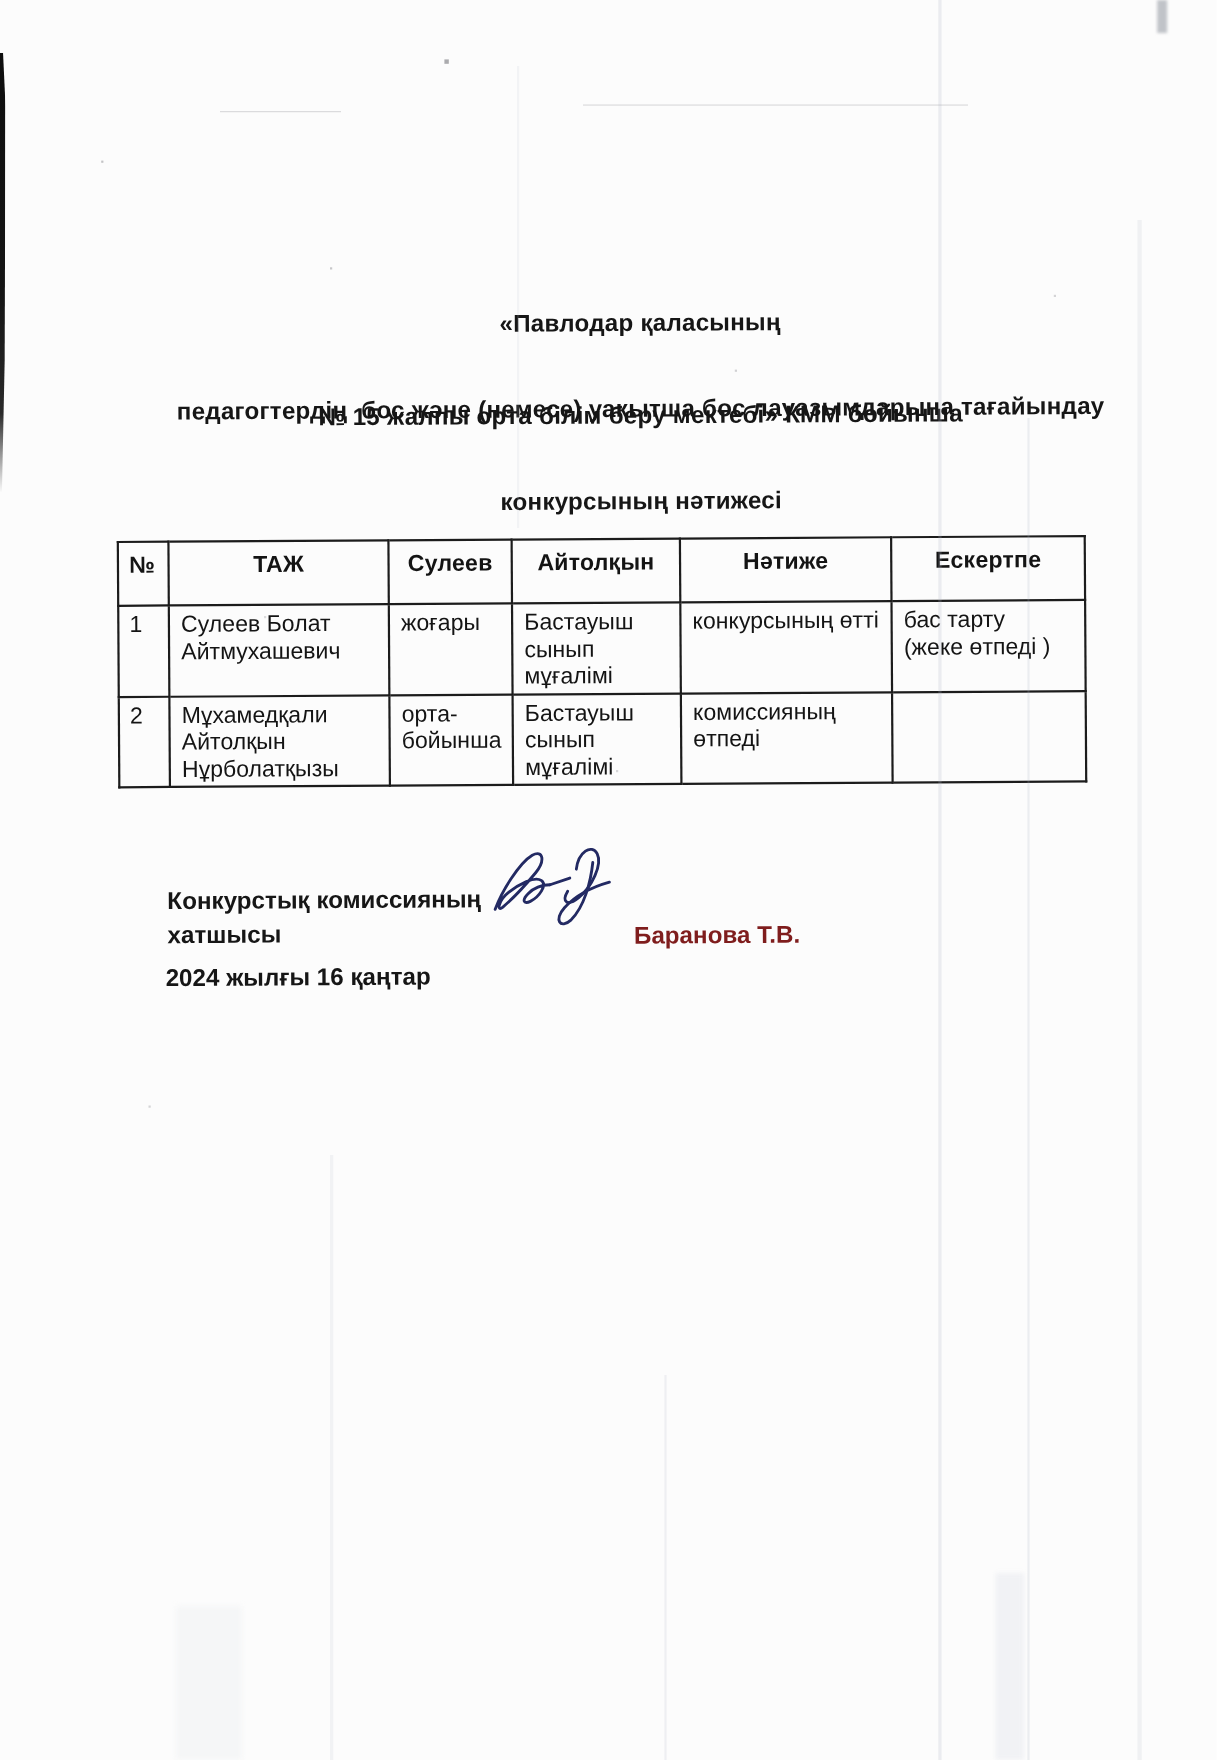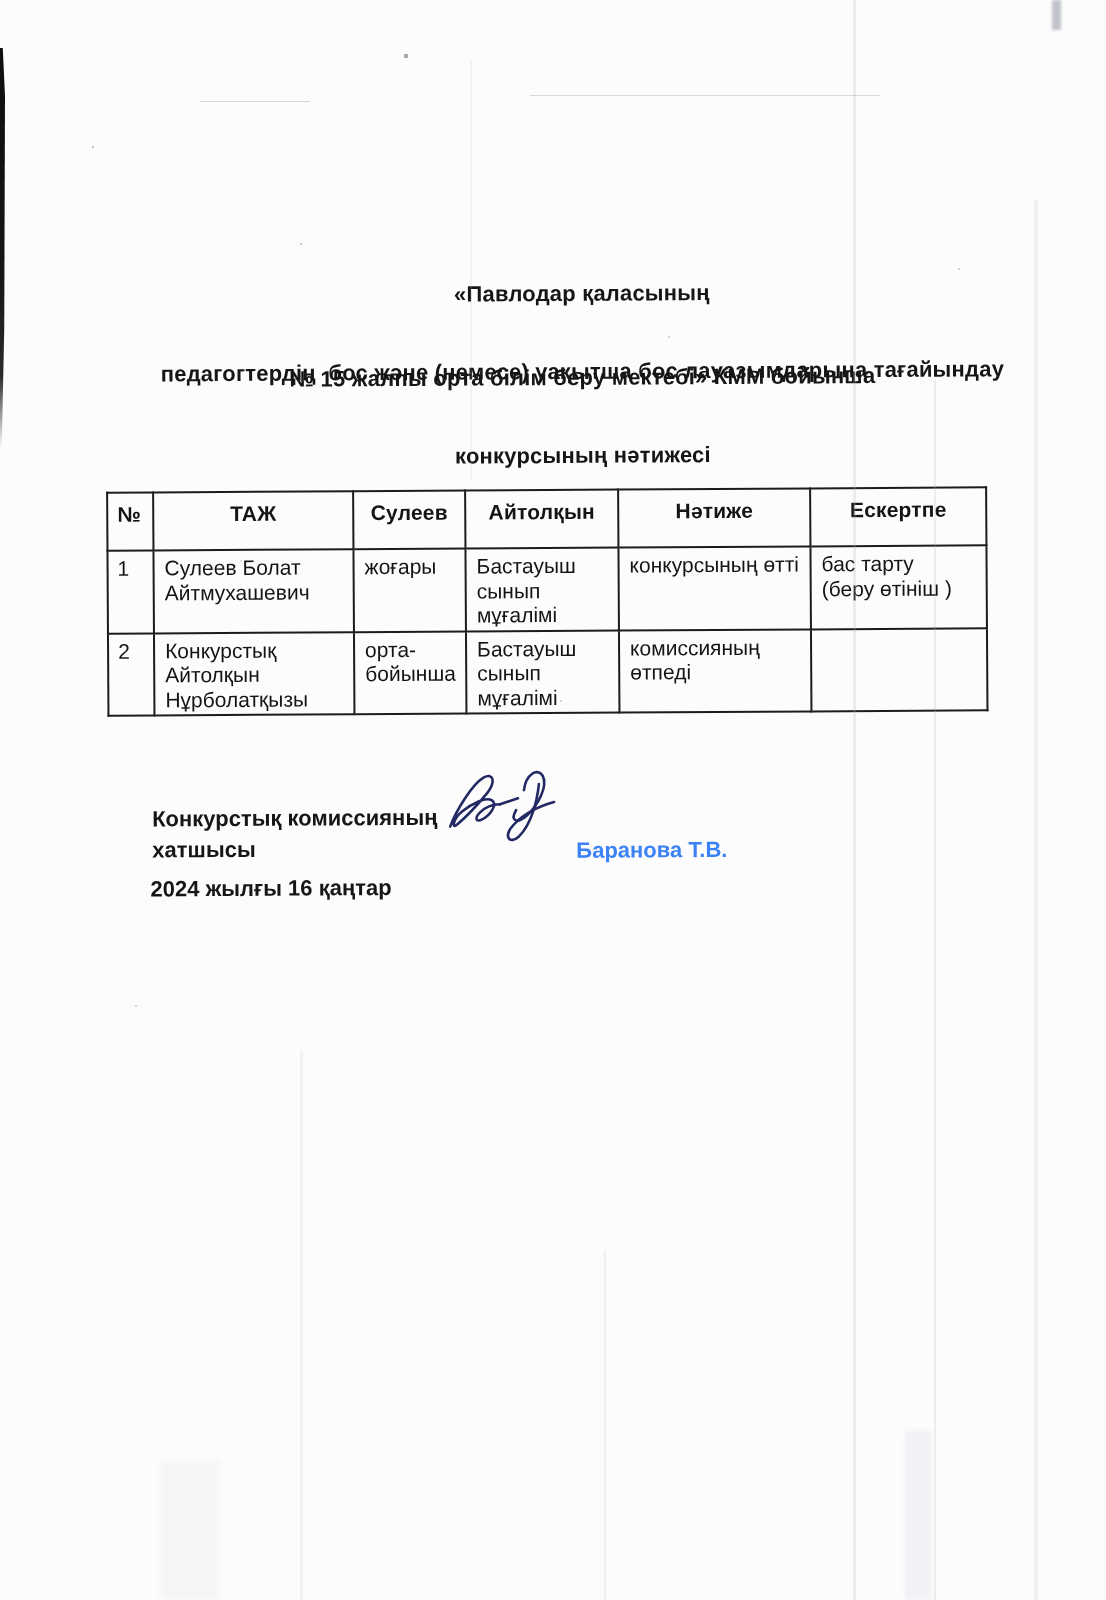--- a/index.html
+++ b/index.html
@@ -85,21 +85,21 @@
     line-height:31px;
     color:#161616;
     white-space:pre-line;
   }
   .sig-name{
     position:absolute;
     left:576px;
     top:838px;
     font-weight:bold;
     font-size:22px;
-    color:#3b82f6;
+    color:#7f1d1d;
   }
   .sig-date{
     position:absolute;
     left:150px;
     top:874px;
     font-weight:bold;
     font-size:22px;
     color:#161616;
   }
   .signature-svg{
@@ -195,25 +195,25 @@
       <tr>
         <td class="num">1</td>
         <td>Сулеев Болат
 Айтмухашевич</td>
         <td>жоғары</td>
         <td>Бастауыш
 сынып
 мұғалімі</td>
         <td>конкурсының өтті</td>
         <td>бас тарту
-(беру өтініш )</td>
+(жеке өтпеді )</td>
       </tr>
       <tr>
         <td class="num">2</td>
-        <td>Конкурстық
+        <td>Мұхамедқали
 Айтолқын
 Нұрболатқызы</td>
         <td>орта-
 бойынша</td>
         <td>Бастауыш
 сынып
 мұғалімі</td>
         <td>комиссияның
 өтпеді</td>
         <td></td>

